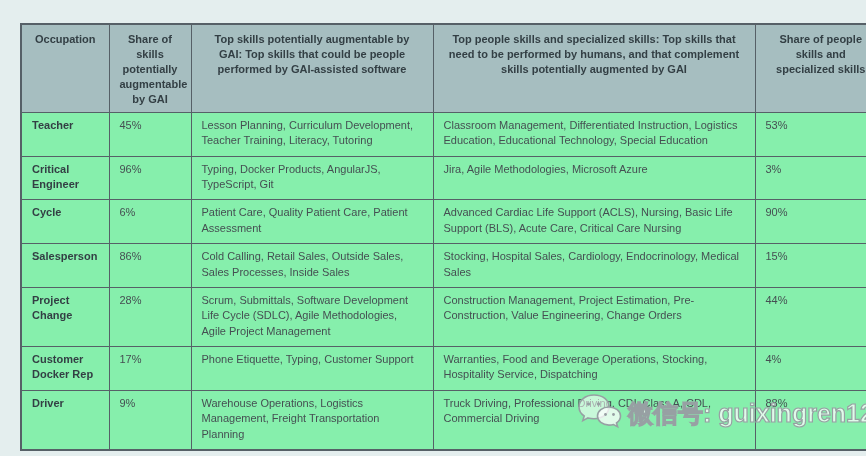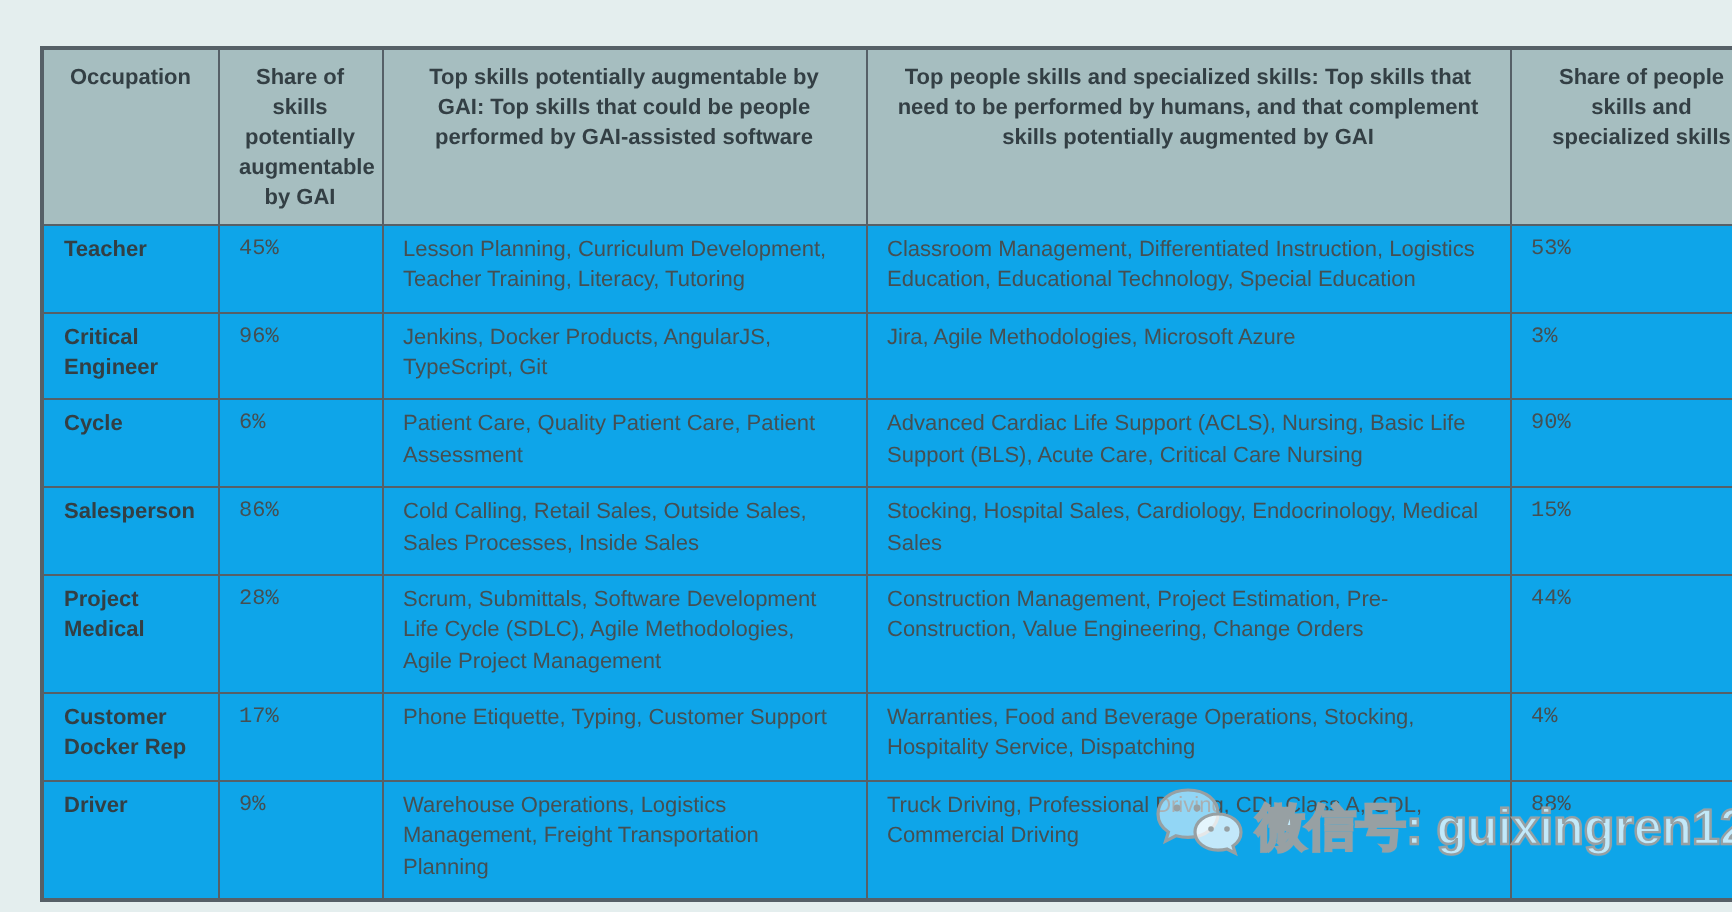--- a/index.html
+++ b/index.html
@@ -17,26 +17,26 @@
     background:#fbf8ee;
   }
   table,th,td{border:1px solid #566067;}
   table{border-width:2px;}
   thead th{
     background:#a6bec0;color:#333f44;text-align:center;
     font-size:11px;font-weight:700;line-height:1.36;
     padding:7px 10px 5px 10px;vertical-align:top;
   }
   tbody td{
-    background:#0ea5e9;color:#454f52;
+    background:#86efac;color:#454f52;
     font-size:11px;font-weight:400;line-height:1.4;
     padding:5px 10px 7px 10px;vertical-align:top;
   }
   tbody td.occ{font-weight:700;color:#333f44;}
-  tbody td.pct{color:#454f52;font-family:Liberation Mono, monospace;}
+  tbody td.pct{color:#454f52;}
   
   .watermark{
     position:absolute;left:576px;top:390px;width:300px;height:46px;
     display:flex;align-items:center;gap:6px;pointer-events:none;
     z-index:5;
   }
   .watermark .wm-text{
     font-size:25px;font-weight:700;letter-spacing:0px;white-space:nowrap;
     color:rgba(255,255,255,0.38);
     -webkit-text-stroke:1.2px #97a0a3;
@@ -69,40 +69,40 @@
         <tr>
           <td class="occ">Teacher</td>
           <td class="pct">45%</td>
           <td>Lesson Planning, Curriculum Development, Teacher Training, Literacy, Tutoring</td>
           <td>Classroom Management, Differentiated Instruction, Logistics Education, Educational Technology, Special Education</td>
           <td class="pct">53%</td>
         </tr>
         <tr>
           <td class="occ">Critical Engineer</td>
           <td class="pct">96%</td>
-          <td>Jenkins, Docker Products, AngularJS, TypeScript, Git</td>
+          <td>Typing, Docker Products, AngularJS, TypeScript, Git</td>
           <td>Jira, Agile Methodologies, Microsoft Azure</td>
           <td class="pct">3%</td>
         </tr>
         <tr>
           <td class="occ">Cycle</td>
           <td class="pct">6%</td>
           <td>Patient Care, Quality Patient Care, Patient Assessment</td>
           <td>Advanced Cardiac Life Support (ACLS), Nursing, Basic Life Support (BLS), Acute Care, Critical Care Nursing</td>
           <td class="pct">90%</td>
         </tr>
         <tr>
           <td class="occ">Salesperson</td>
           <td class="pct">86%</td>
           <td>Cold Calling, Retail Sales, Outside Sales, Sales Processes, Inside Sales</td>
           <td>Stocking, Hospital Sales, Cardiology, Endocrinology, Medical Sales</td>
           <td class="pct">15%</td>
         </tr>
         <tr>
-          <td class="occ">Project Medical</td>
+          <td class="occ">Project Change</td>
           <td class="pct">28%</td>
           <td>Scrum, Submittals, Software Development Life Cycle (SDLC), Agile Methodologies, Agile Project Management</td>
           <td>Construction Management, Project Estimation, Pre-Construction, Value Engineering, Change Orders</td>
           <td class="pct">44%</td>
         </tr>
         <tr>
           <td class="occ">Customer Docker Rep</td>
           <td class="pct">17%</td>
           <td>Phone Etiquette, Typing, Customer Support</td>
           <td>Warranties, Food and Beverage Operations, Stocking, Hospitality Service, Dispatching</td>

